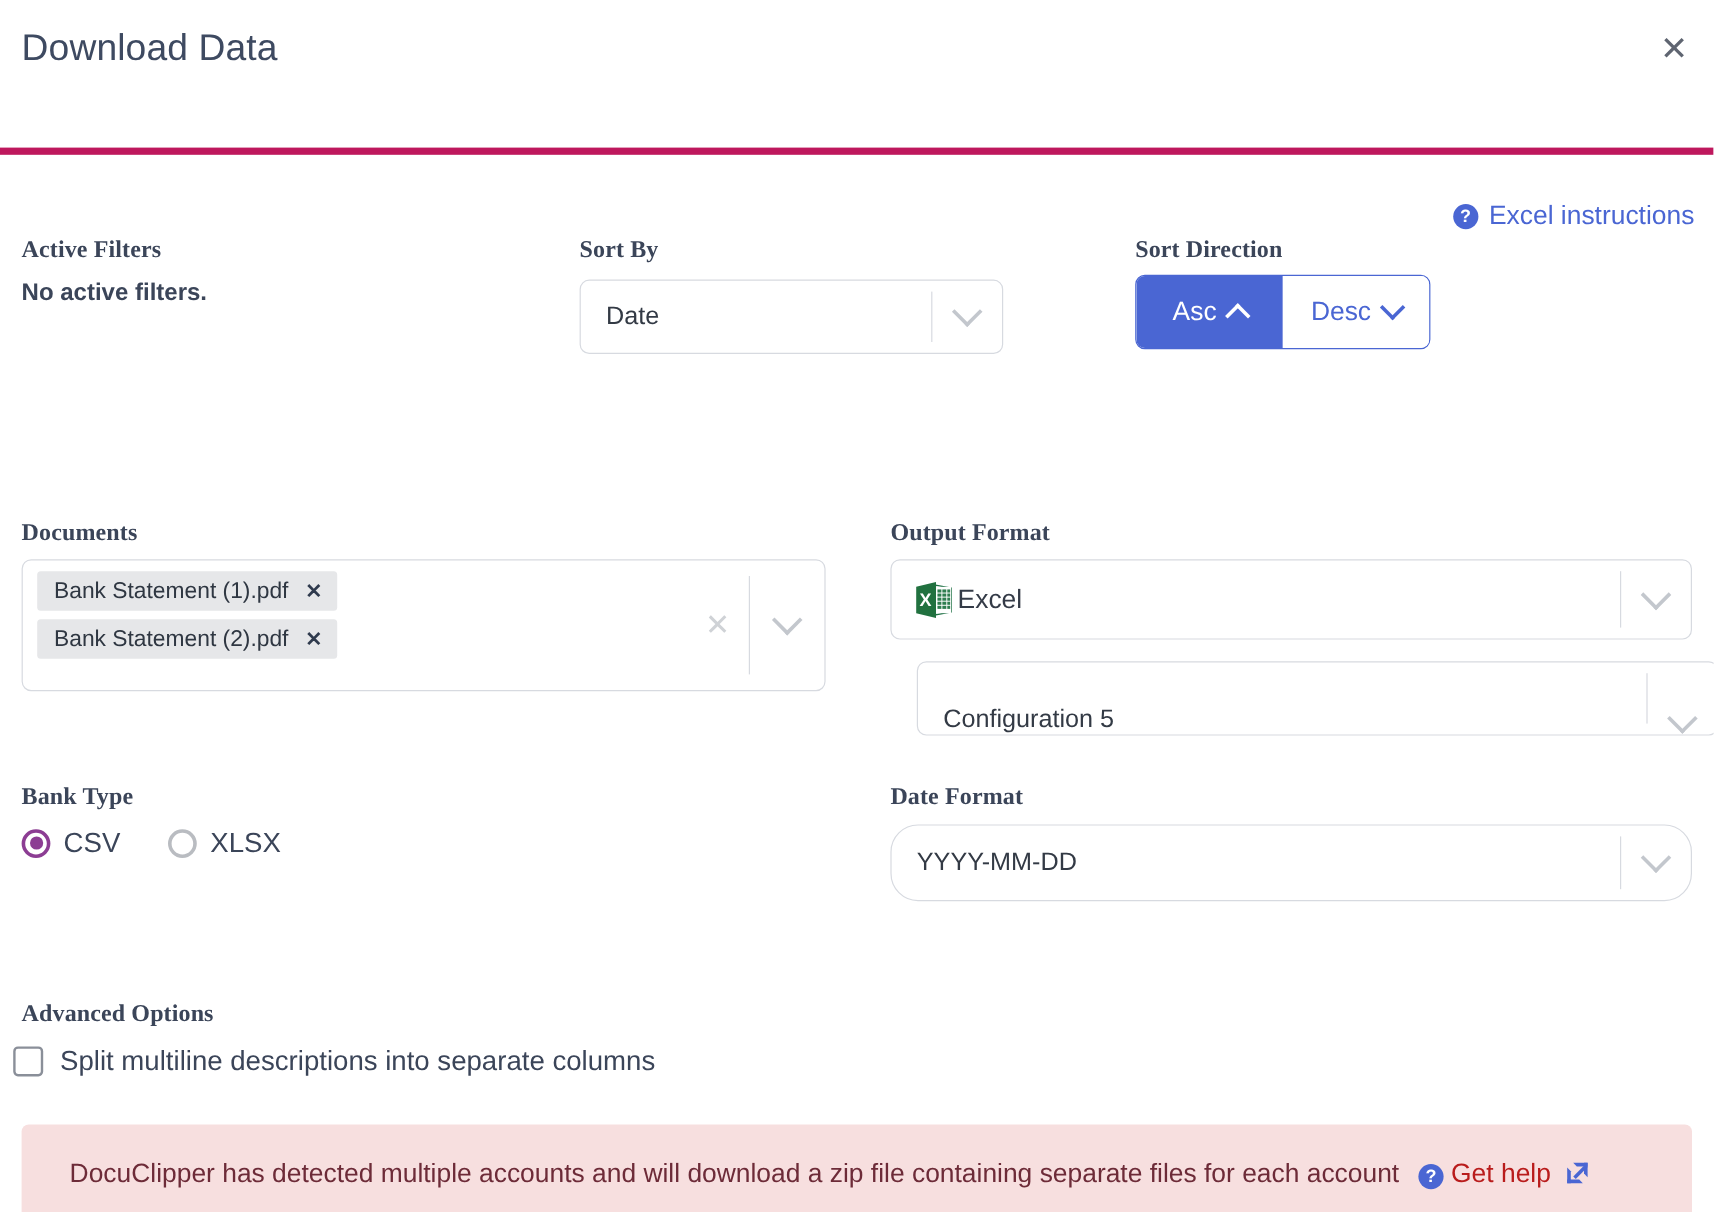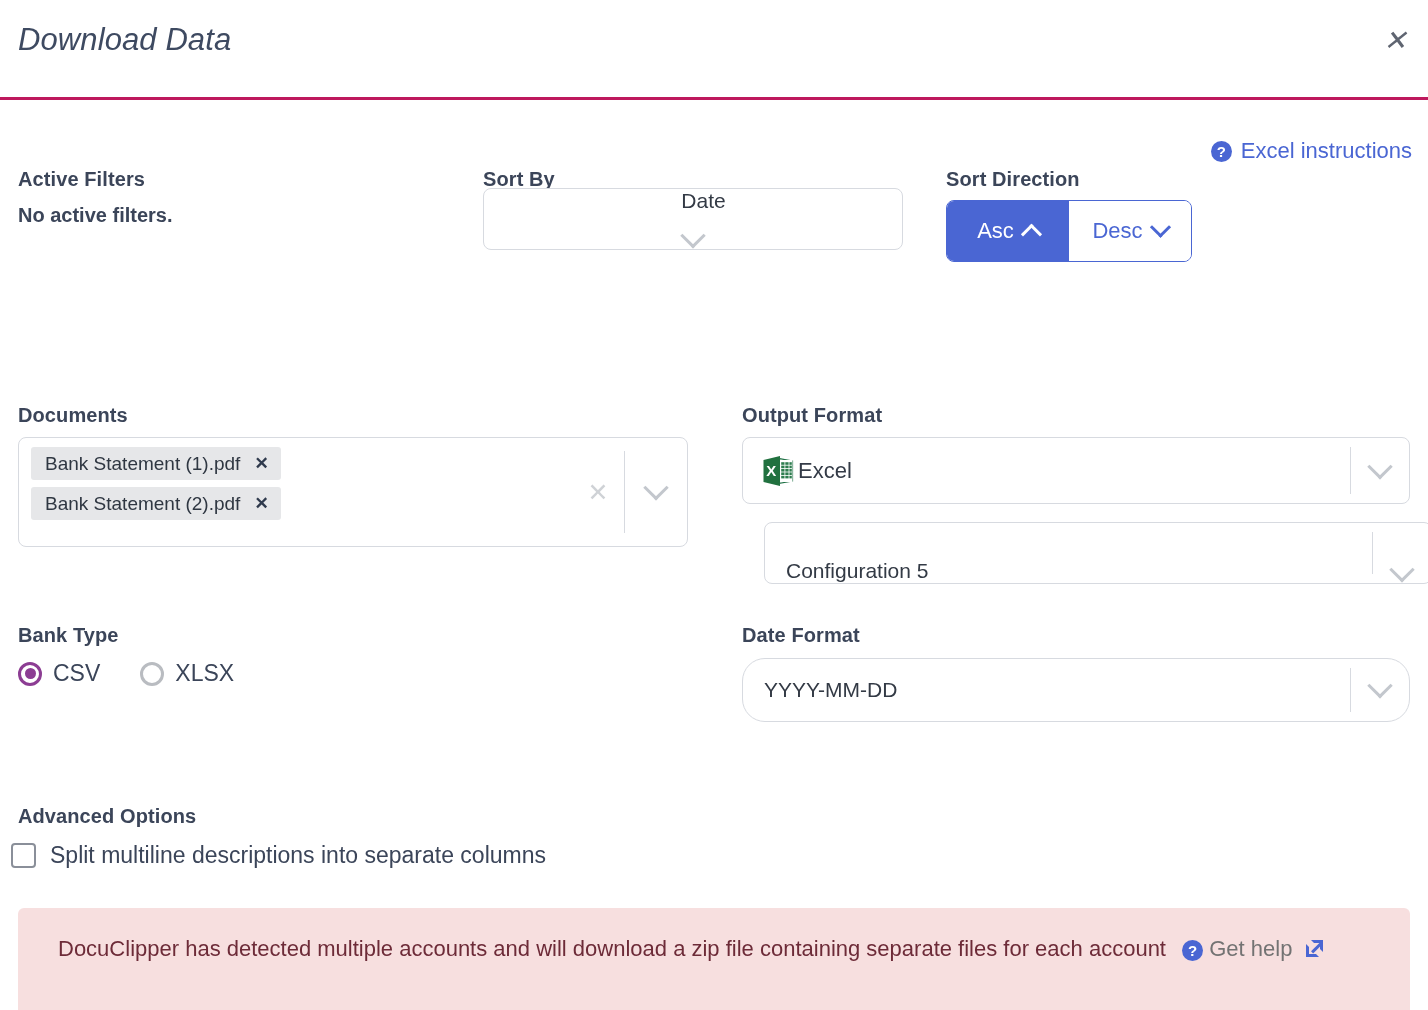--- a/index.html
+++ b/index.html
@@ -12,24 +12,23 @@
     height: 1010px;
     font-family: "Liberation Sans", sans-serif;
     color: #3b4559;
     overflow: hidden;
     position: relative;
   }
 
   
   .modal-header {
     position: relative;
-    height: 100px;
-    border-bottom: 3px solid #be185d;
-    box-sizing: border-box;
-    font-style: italic;
+    height: 129px;
+    border-bottom: 6px solid #be185d;
+    box-sizing: border-box;
   }
   .modal-title {
     position: absolute;
     left: 18px;
     top: 22px;
     font-size: 31px;
     font-weight: 400;
     color: #3e4a61;
     letter-spacing: 0.1px;
   }
@@ -81,20 +80,21 @@
     justify-content: center;
     line-height: 1;
     flex: none;
   }
 
   .label-bold {
     font-size: 20px;
     font-weight: bold;
     color: #3b4559;
     letter-spacing: 0.1px;
+    font-family: Liberation Serif, serif;
   }
   .text-normal {
     font-size: 20px;
     font-weight: 700;
     color: #3b4559;
   }
 
   
   .row1 { position: absolute; left: 18px; top: 68px; width: 1392px; height: 120px; }
   .af-label { position: absolute; left: 0; top: 0; }
@@ -134,21 +134,21 @@
     flex: none;
   }
   .caret {
     width: 15px;
     height: 15px;
     border-right: 3px solid #c3c7cd;
     border-bottom: 3px solid #c3c7cd;
     transform: rotate(45deg) translate(-3px,-3px);
   }
 
-  .sortby-select { left: 465px; top: 20px; width: 420px; height: 62px; flex-direction: column; }
+  .sortby-select { left: 465px; top: 36px; width: 353px; height: 62px; }
 
   
   .sortdir-group {
     position: absolute;
     left: 928px;
     top: 32px;
     display: flex;
     height: 62px;
     border-radius: 8px;
     overflow: hidden;
@@ -338,21 +338,21 @@
     height: 107px;
     box-sizing: border-box;
     background: #f7dfdf;
     border-radius: 6px;
     padding: 22px 40px 0 40px;
     color: #6d2b38;
     font-size: 22px;
     line-height: 1.75;
   }
   .alert .get-help {
-    color: #737373;
+    color: #b91c1c;
     text-decoration: none;
     cursor: pointer;
   }
   .ext-icon {
     display: inline-block;
     width: 17px;
     height: 17px;
     position: relative;
     vertical-align: -1px;
     margin-left: 7px;

